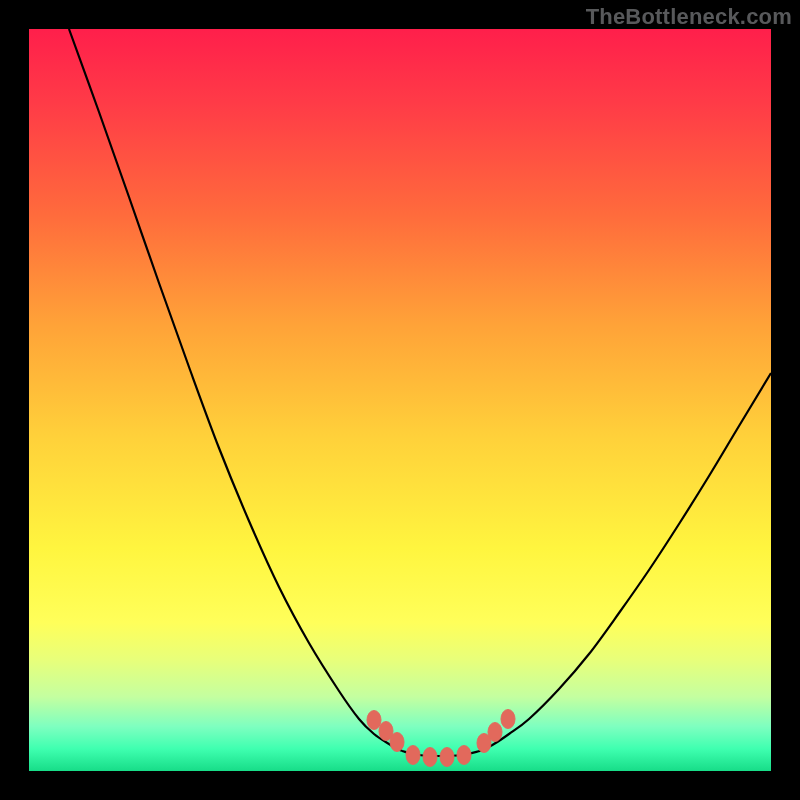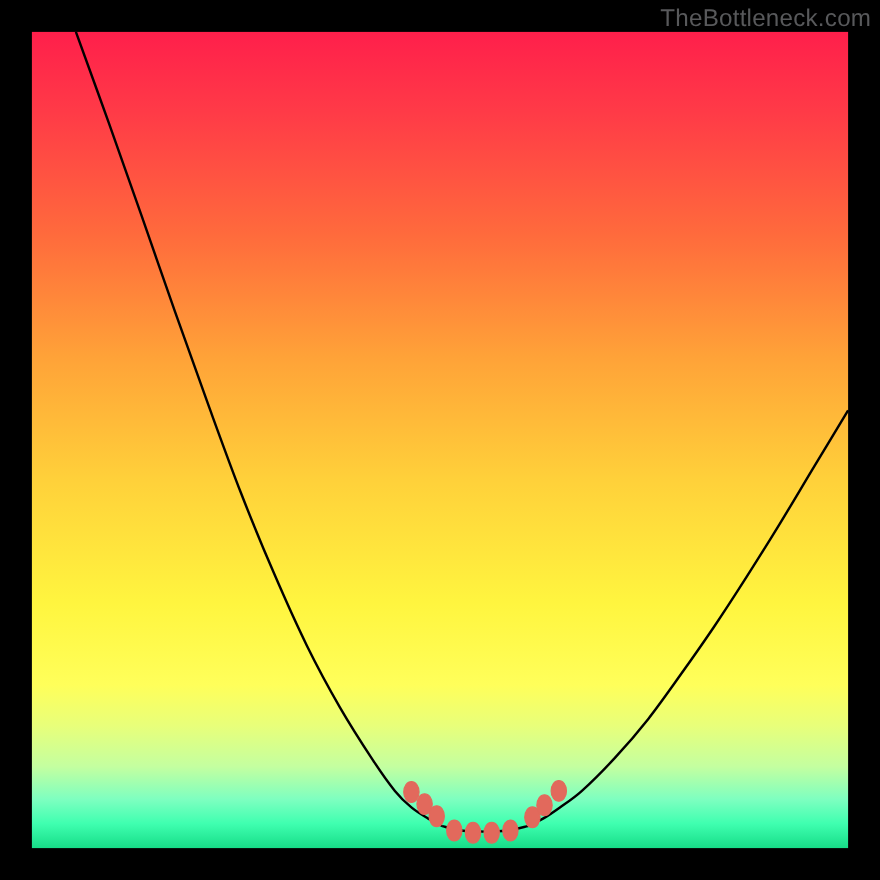--- a/index.html
+++ b/index.html
@@ -39,21 +39,21 @@
     height: 742px;
     overflow: visible;
   }
   .watermark {
     position: absolute;
     top: 4px;
     right: 8px;
     font-family: Arial, Helvetica, sans-serif;
     font-size: 22px;
     color: #58595b;
-    font-weight: 400;
+    font-weight: 700;
     letter-spacing: 0.2px;
   }
 </style>
 </head>
 <body>
 
 <div class="frame">
   <div class="plot">
     <svg class="curve" viewBox="0 0 742 742">
       <g>

